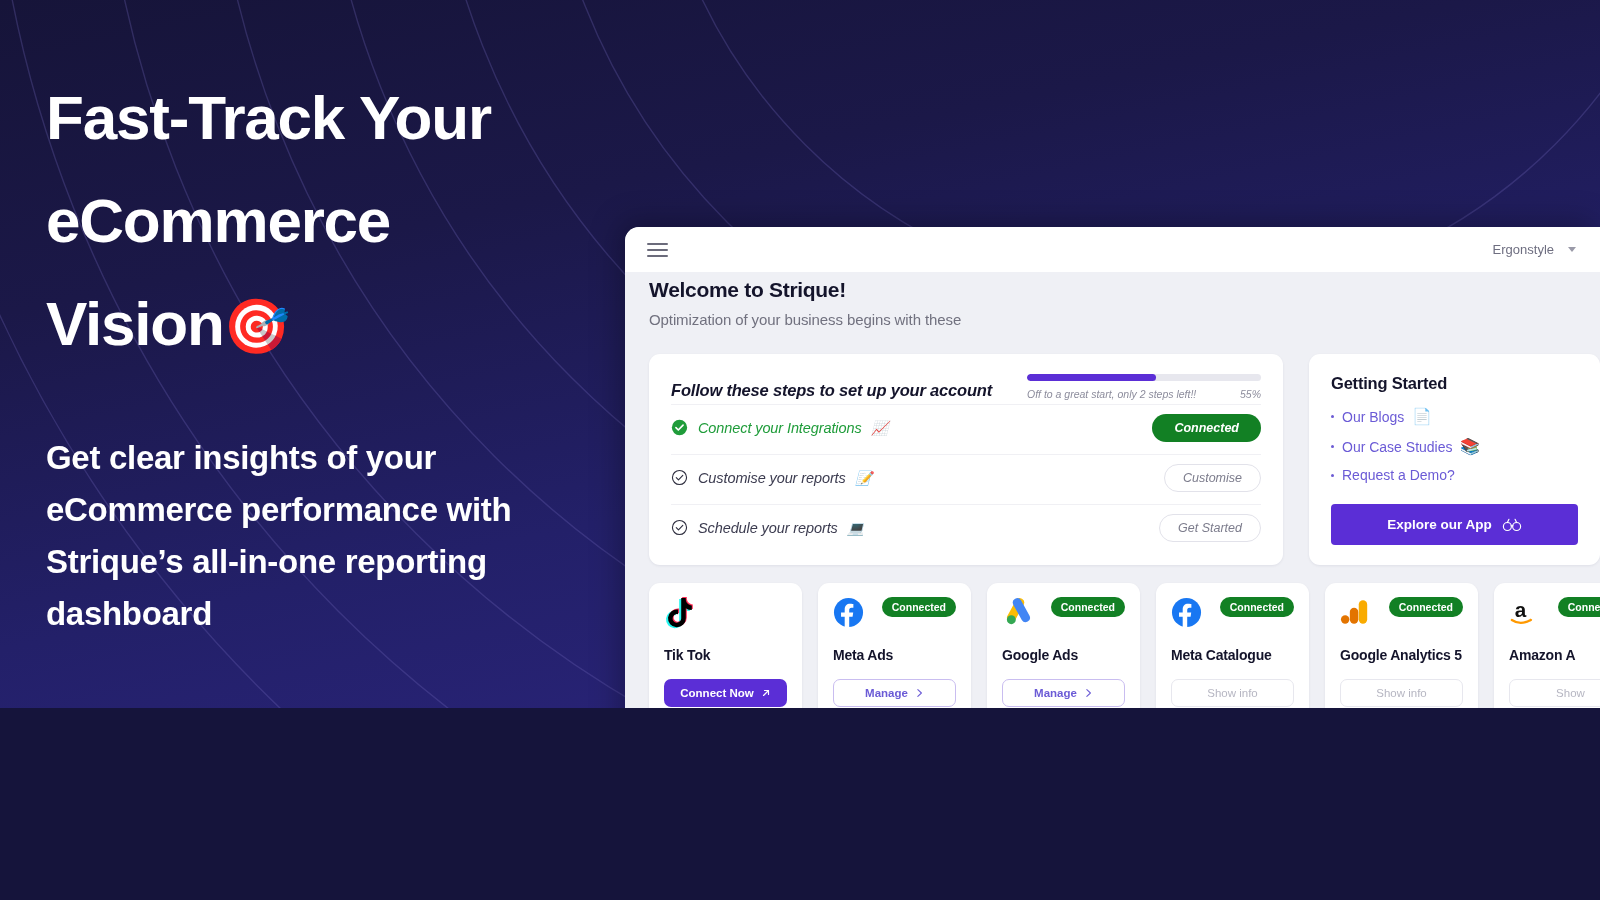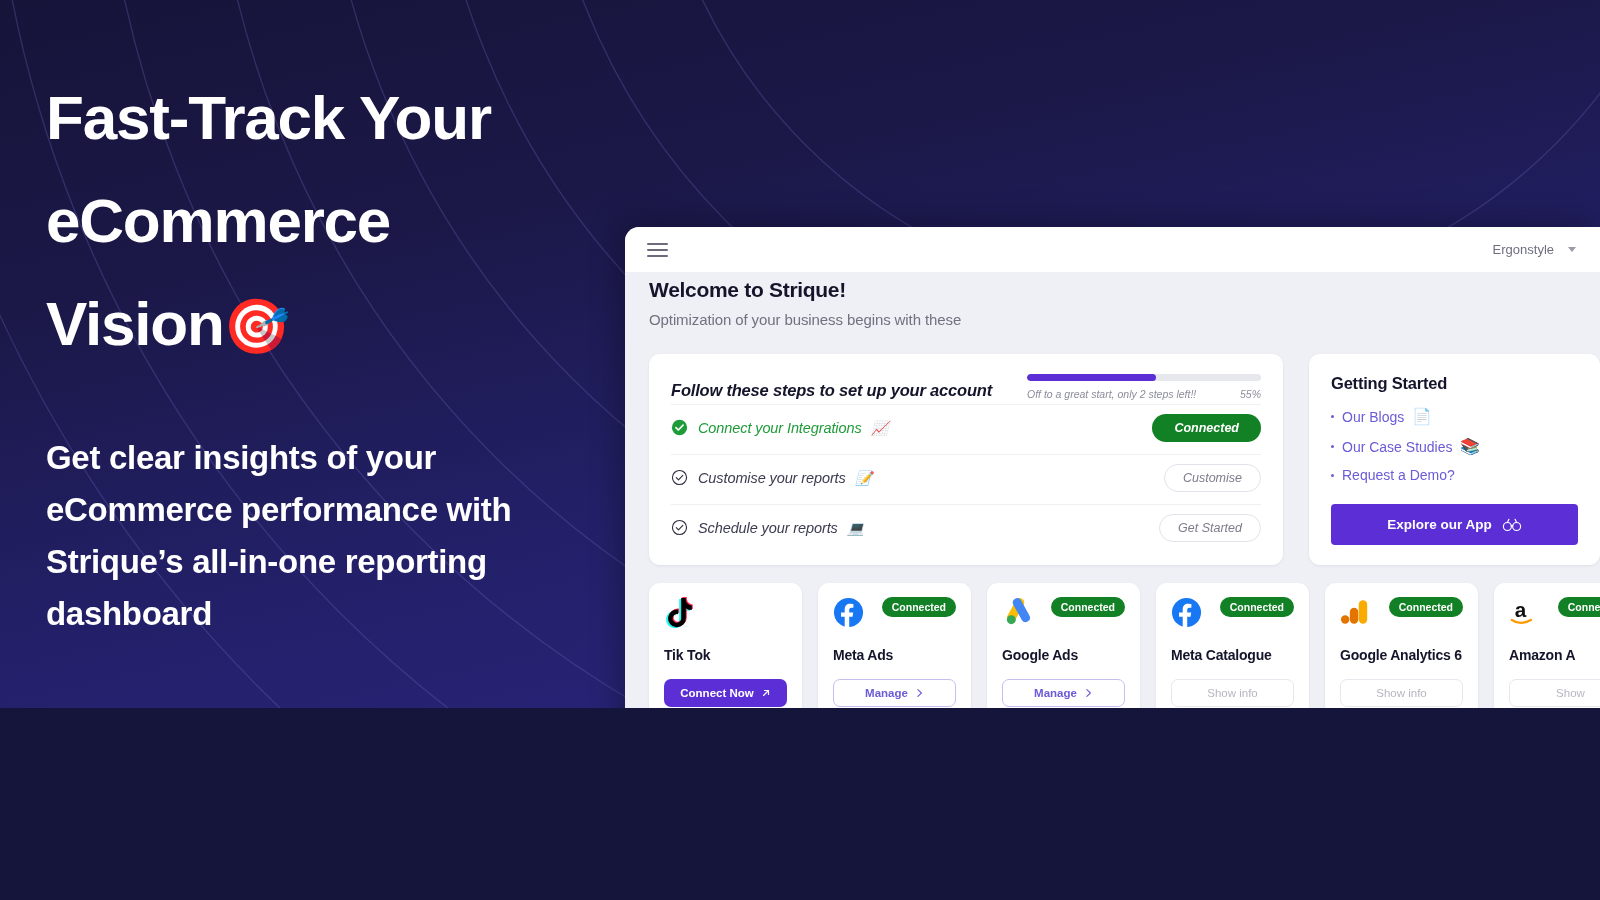--- a/index.html
+++ b/index.html
@@ -373,21 +373,21 @@
 
         <div class="int-card">
           <div class="int-top">
             <svg width="30" height="31" viewBox="0 0 32 32">
               <rect x="20" y="3" width="9" height="25" rx="4.5" fill="#f9ab00"></rect>
               <rect x="10.5" y="11" width="9" height="17" rx="4.5" fill="#e37400"></rect>
               <circle cx="5.5" cy="23.5" r="4.5" fill="#e37400"></circle>
             </svg>
             <div class="int-badge">Connected</div>
           </div>
-          <div class="int-name">Google Analytics 6</div>
+          <div class="int-name">Google Analytics 5</div>
           <div class="int-btn muted">
             <span>Show info</span>
           </div>
         </div>
 
         <div class="int-card">
           <div class="int-top">
             <svg width="32" height="31" viewBox="0 0 34 32">
               <text x="6" y="21" font-family="Liberation Sans, sans-serif" font-size="22" font-weight="700" fill="#111">a</text>
               <path d="M3 24 q9 6 20 0" fill="none" stroke="#ff9900" stroke-width="2.4" stroke-linecap="round"></path>

